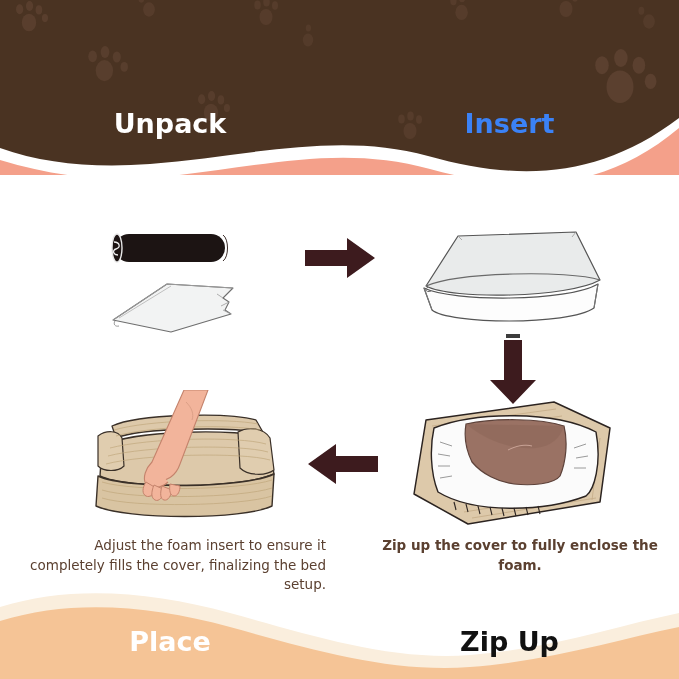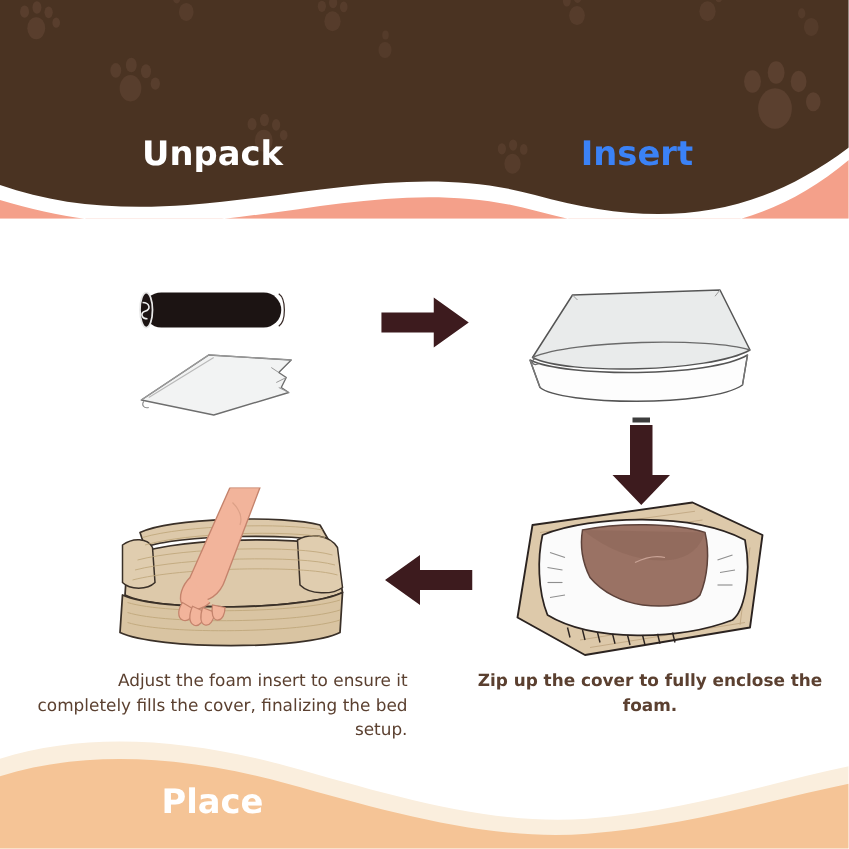--- a/index.html
+++ b/index.html
@@ -166,20 +166,21 @@
       <g transform="translate(640,8) scale(0.45)" opacity="0.6">
         <ellipse cx="20" cy="30" rx="13" ry="16"></ellipse>
         <ellipse cx="3" cy="6" rx="6.5" ry="9"></ellipse>
       </g>
     </g>
   </svg>
 
 
   <div class="step-label lbl-unpack">Unpack</div>
   <div class="step-label lbl-insert">Insert</div>
+  <div class="step-label lbl-zipup">Zip Up</div>
   <div class="step-label lbl-fluff">Place</div>
 
   <div class="caption cap-zipup">Zip up the cover to fully enclose the foam.</div>
   <div class="caption cap-fluff">Adjust the foam insert to ensure it completely fills the cover, finalizing the bed setup.</div>
 
   <svg class="art art-unpack" viewBox="0 0 180 110">
 
     <g>
       <rect x="10" y="6" width="110" height="28" rx="14" ry="14" fill="#1c1413"></rect>
       <ellipse cx="12" cy="20" rx="5" ry="14" fill="#1c1413" stroke="#e8e8e8" stroke-width="1.4"></ellipse>

